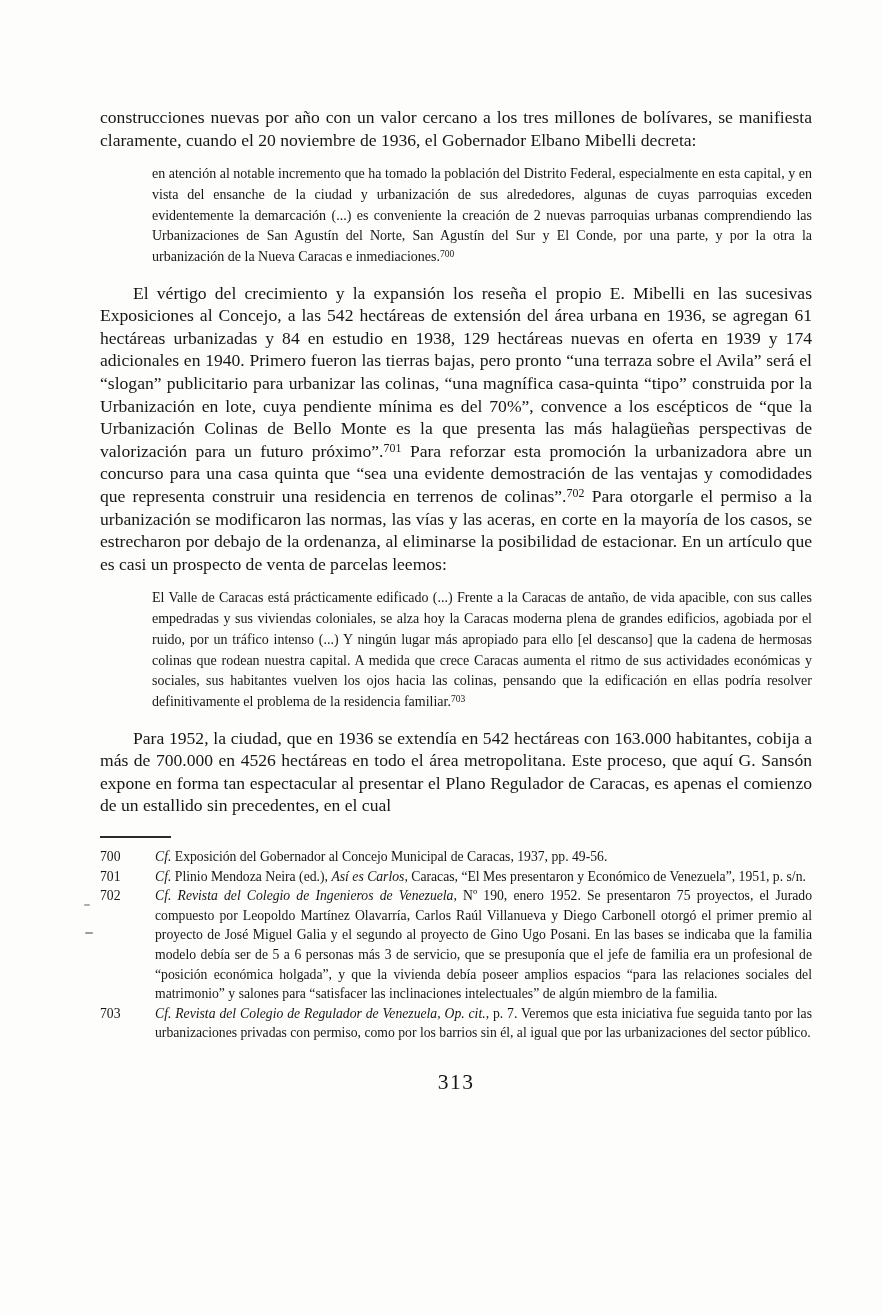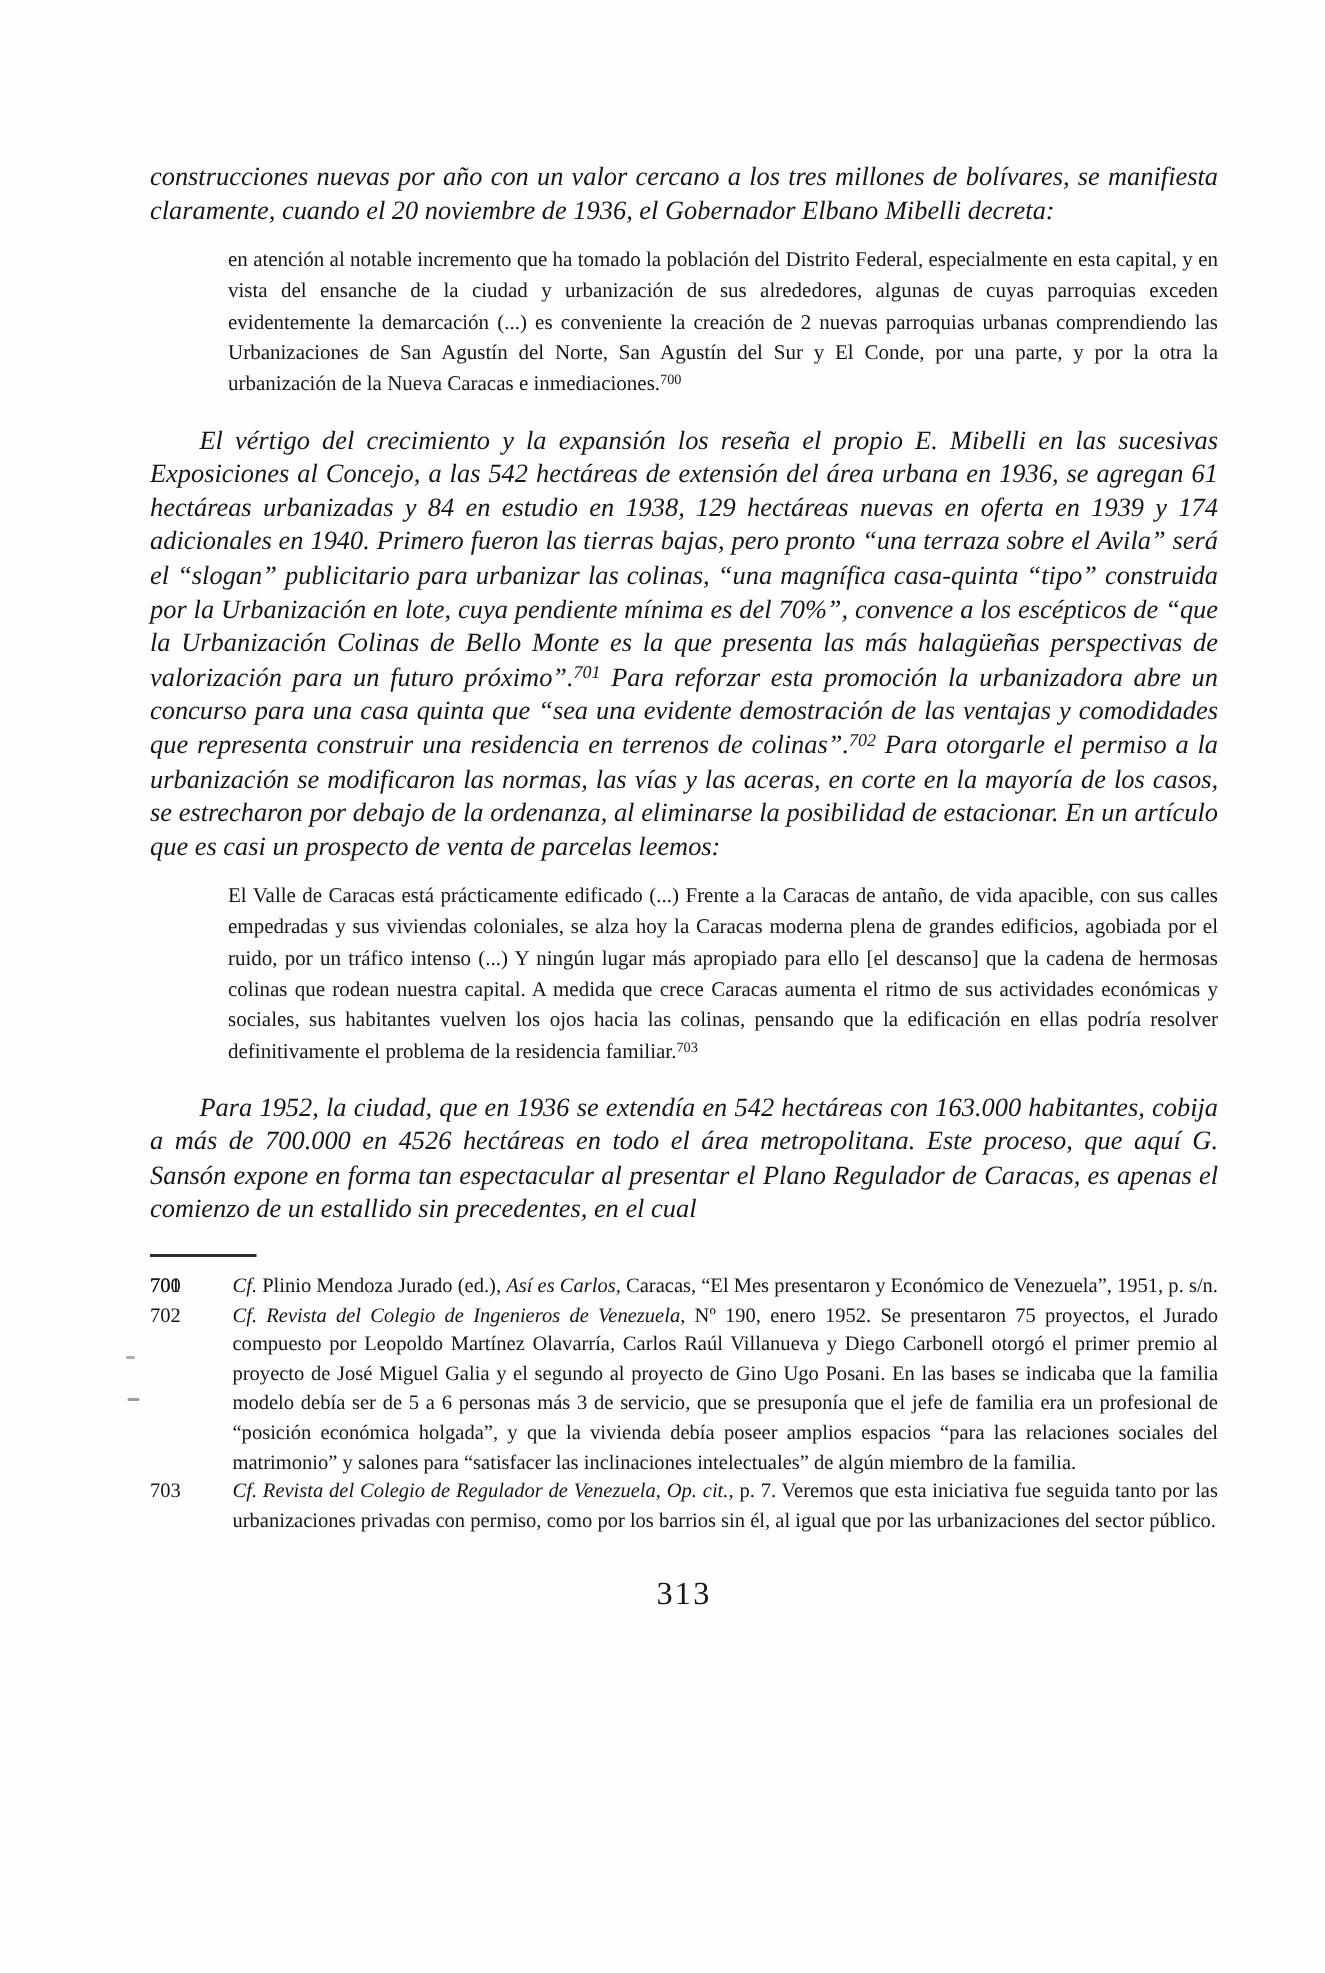--- a/index.html
+++ b/index.html
@@ -13,21 +13,21 @@
     width: 883px; height: 1315px;
     background: #fdfdfc;
     color: #171614;
     overflow: hidden;
   }
   .content {
     position: absolute;
     left: 100px; top: 106px;
     width: 712px;
   }
-  p { margin: 0; font-style: italic; }
+  p { margin: 0; }
   .body-par {
     font-size: 17.6px;
     line-height: 22.6px;
     text-align: justify;
   }
   .indent { text-indent: 33px; }
   .mt { margin-top: 14px; }
   .quote {
     margin: 13px 0 0 52px;
     font-size: 14px;
@@ -86,25 +86,26 @@
     <div class="quote"><span>El Valle de Caracas está prácticamente edificado (...) Frente a la Caracas de antaño, de vida apacible, con sus calles empedradas y sus viviendas coloniales, se alza hoy la Caracas moderna plena de grandes edificios, agobiada por el ruido, por un tráfico intenso (...) Y ningún lugar más apropiado para ello [el descanso] que la cadena de hermosas colinas que rodean nuestra capital. A medida que crece Caracas aumenta el ritmo de sus actividades económicas y sociales, sus habitantes vuelven los ojos hacia las colinas, pensando que la edificación en ellas podría resolver definitivamente el problema de la residencia familiar.</span><sup class="fnref">703</sup></div>
 
     <p class="body-par indent mt"><span>Para 1952, la ciudad, que en 1936 se extendía en 542 hectáreas con 163.000 habitantes, cobija a más de 700.000 en 4526 hectáreas en todo el área metropolitana. Este proceso, que aquí G. Sansón expone en forma tan espectacular al presentar el Plano Regulador de Caracas, es apenas el comienzo de un estallido sin precedentes, en el cual</span></p>
 
     <div class="fn-rule"></div>
 
     <div class="footnotes">
 
       <div class="footnote">
         <span class="fn-num">700</span>
+        <span class="fn-text"><i>Cf.</i><span> Exposición del Gobernador al Concejo Municipal de Caracas, 1937, pp. 49-56.</span></span>
       </div>
 
       <div class="footnote">
         <span class="fn-num">701</span>
-        <span class="fn-text"><i>Cf.</i><span> Plinio Mendoza Jurado (ed.), </span><i>Así es Carlos,</i><span> Caracas, “El Mes presentaron y Económico de Venezuela”, 1951, p. s/n.</span></span>
+        <span class="fn-text"><i>Cf.</i><span> Plinio Mendoza Neira (ed.), </span><i>Así es Carlos,</i><span> Caracas, “El Mes presentaron y Económico de Venezuela”, 1951, p. s/n.</span></span>
       </div>
 
       <div class="footnote">
         <span class="fn-num">702</span>
         <span class="fn-text"><i>Cf. Revista del Colegio de Ingenieros de Venezuela,</i><span> Nº 190, enero 1952. Se presentaron 75 proyectos, el Jurado compuesto por Leopoldo Martínez Olavarría, Carlos Raúl Villanueva y Diego Carbonell otorgó el primer premio al proyecto de José Miguel Galia y el segundo al proyecto de Gino Ugo Posani. En las bases se indicaba que la familia modelo debía ser de 5 a 6 personas más 3 de servicio, que se presuponía que el jefe de familia era un profesional de “posición económica holgada”, y que la vivienda debía poseer amplios espacios “para las relaciones sociales del matrimonio” y salones para “satisfacer las inclinaciones intelectuales” de algún miembro de la familia.</span></span>
       </div>
 
       <div class="footnote">
         <span class="fn-num">703</span>
         <span class="fn-text"><i>Cf. Revista del Colegio de Regulador de Venezuela, Op. cit.,</i><span> p. 7. Veremos que esta iniciativa fue seguida tanto por las urbanizaciones privadas con permiso, como por los barrios sin él, al igual que por las urbanizaciones del sector público.</span></span>

